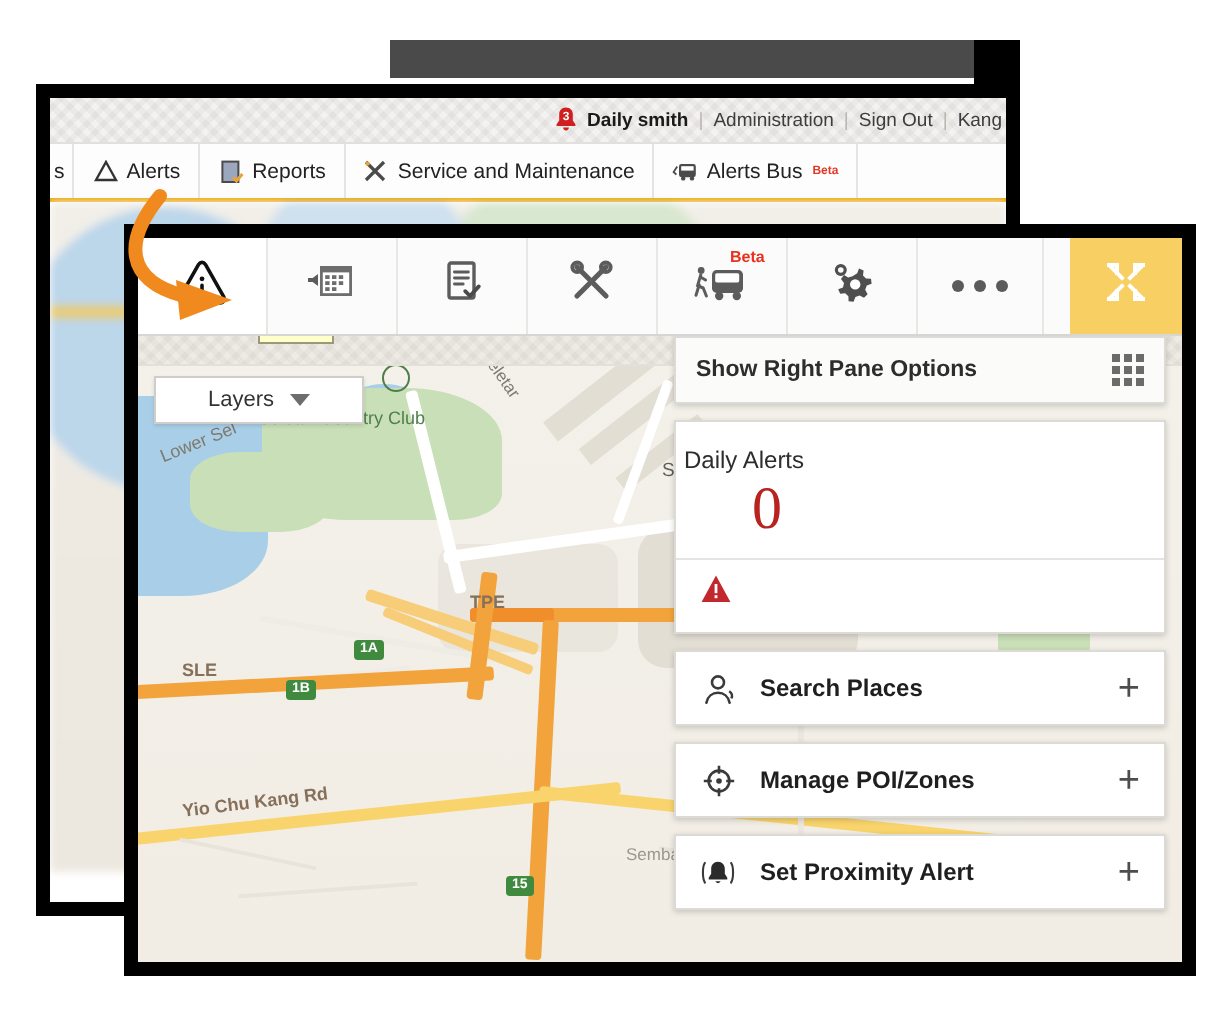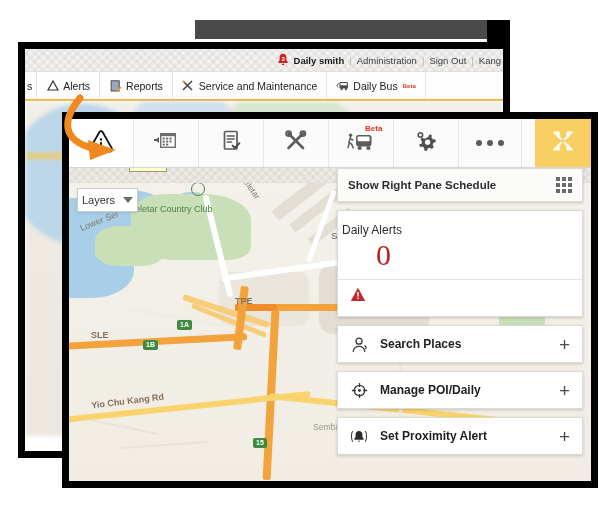--- a/index.html
+++ b/index.html
@@ -85,21 +85,21 @@
   .grayblk{position:absolute;background:#e2ded4;}
   .rd{position:absolute;border-radius:2px;}
   .shield{position:absolute;background:#3f8a3f;color:#fff;font-size:7px;
     font-weight:bold;padding:1px 3px;border-radius:2px;line-height:8px;}
   .mlabel{position:absolute;font-size:8.5px;color:#7d7a70;white-space:nowrap;}
   .mlabel.big{font-size:9.5px;color:#60605a;}
   .mlabel.park{color:#4e7f4a;font-size:9px;}
   .mlabel.rdname{color:#86705a;font-weight:bold;font-size:9px;}
 
   .layers{position:absolute;left:8px;top:20px;background:#fff;border:1px solid #cfcdc8;
-    padding:5px 4px;display:flex;align-items:center;gap:8px;font-size:11px;color:#333;
+    padding:5px 26px;display:flex;align-items:center;gap:8px;font-size:11px;color:#333;
     box-shadow:0 1px 2px rgba(0,0,0,.12);}
   .caret{width:0;height:0;border-left:5px solid transparent;border-right:5px solid transparent;
     border-top:6px solid #6d6d6d;}
 
   .tooltip{position:absolute;left:60px;top:-11px;background:#ffffcc;border:1px solid #9a9a7a;
     font-size:10px;color:#222;padding:1px 5px;white-space:nowrap;z-index:9;}
 
   
   .rpane{position:absolute;right:8px;top:0;width:246px;z-index:6;}
   .rp-head{background:#fbfbfa;border:1px solid #dcdad5;box-shadow:0 1px 3px rgba(0,0,0,.18);
@@ -190,21 +190,21 @@
         <div class="navtab">
           <span class="ni">
             <svg width="13" height="11" viewBox="0 0 13 11">
                 <rect x="3.5" y="2" width="8.4" height="6.6" rx="1.2" fill="#4a4a4a"></rect>
                 <rect x="4.6" y="3.1" width="6.2" height="2.2" fill="#fff"></rect>
                 <circle cx="5.6" cy="9.2" r="1.1" fill="#4a4a4a"></circle>
                 <circle cx="10" cy="9.2" r="1.1" fill="#4a4a4a"></circle>
                 <path d="M2.6 3.2L.8 6l1.4 1.3" stroke="#4a4a4a" stroke-width=".9" fill="none"></path>
               </svg>
           </span>
-          <span>Daily Bus</span>
+          <span>Alerts Bus</span>
           <span class="beta-sup">Beta</span>
         </div>
 
       </div>
 
       <div class="blurmap">
         <div class="bstripe" style="left:-10px;top:52px;width:260px;"></div>
         <div class="bstripe" style="left:150px;top:86px;width:330px;transform:rotate(-6deg);"></div>
         <div class="bstripe" style="left:40px;top:130px;width:200px;transform:rotate(4deg);"></div>
       </div>
@@ -387,21 +387,21 @@
           <div class="tooltip">Alerts</div>
 
           <div class="layers">
             <span>Layers</span>
             <span class="caret"></span>
           </div>
 
           <div class="rpane">
 
             <div class="rp-head">
-              <span>Show Right Pane Schedule</span>
+              <span>Show Right Pane Options</span>
               <span class="grid9">
                 <i></i>
                   <i></i>
                   <i></i>
                   <i></i>
                   <i></i>
                   <i></i>
                   <i></i>
                   <i></i>
                   <i></i>
@@ -435,21 +435,21 @@
             </div>
 
             <div class="rp-row">
               <span class="ri">
                 <svg width="17" height="17" viewBox="0 0 17 17">
                   <circle cx="8.5" cy="8.5" r="5.2" fill="none" stroke="#3a3a3a" stroke-width="1.3"></circle>
                   <path d="M8.5 .9v4M8.5 12.1v4M.9 8.5h4M12.1 8.5h4" stroke="#3a3a3a" stroke-width="1.3"></path>
                   <circle cx="8.5" cy="8.5" r="1.4" fill="#3a3a3a"></circle>
                 </svg>
               </span>
-              <span class="lbl">Manage POI/Daily</span>
+              <span class="lbl">Manage POI/Zones</span>
               <span class="plus">+</span>
             </div>
 
             <div class="rp-row">
               <span class="ri">
                 <svg width="19" height="17" viewBox="0 0 19 17">
                   <path d="M9.5 2.6c-2.1 0-3.6 1.6-3.6 3.7v2.6L4.6 11v.9h9.8V11l-1.3-2.1V6.3c0-2.1-1.5-3.7-3.6-3.7z" fill="#2b2b2b"></path>
                   <path d="M8.1 12.9a1.5 1.5 0 0 0 2.8 0z" fill="#2b2b2b"></path>
                   <path d="M2.6 3.2C1.2 5 1.2 11.4 2.6 13.6" fill="none" stroke="#3a3a3a" stroke-width="1.1" stroke-linecap="round"></path>
                   <path d="M16.4 3.2c1.4 1.8 1.4 8.2 0 10.4" fill="none" stroke="#3a3a3a" stroke-width="1.1" stroke-linecap="round"></path>

